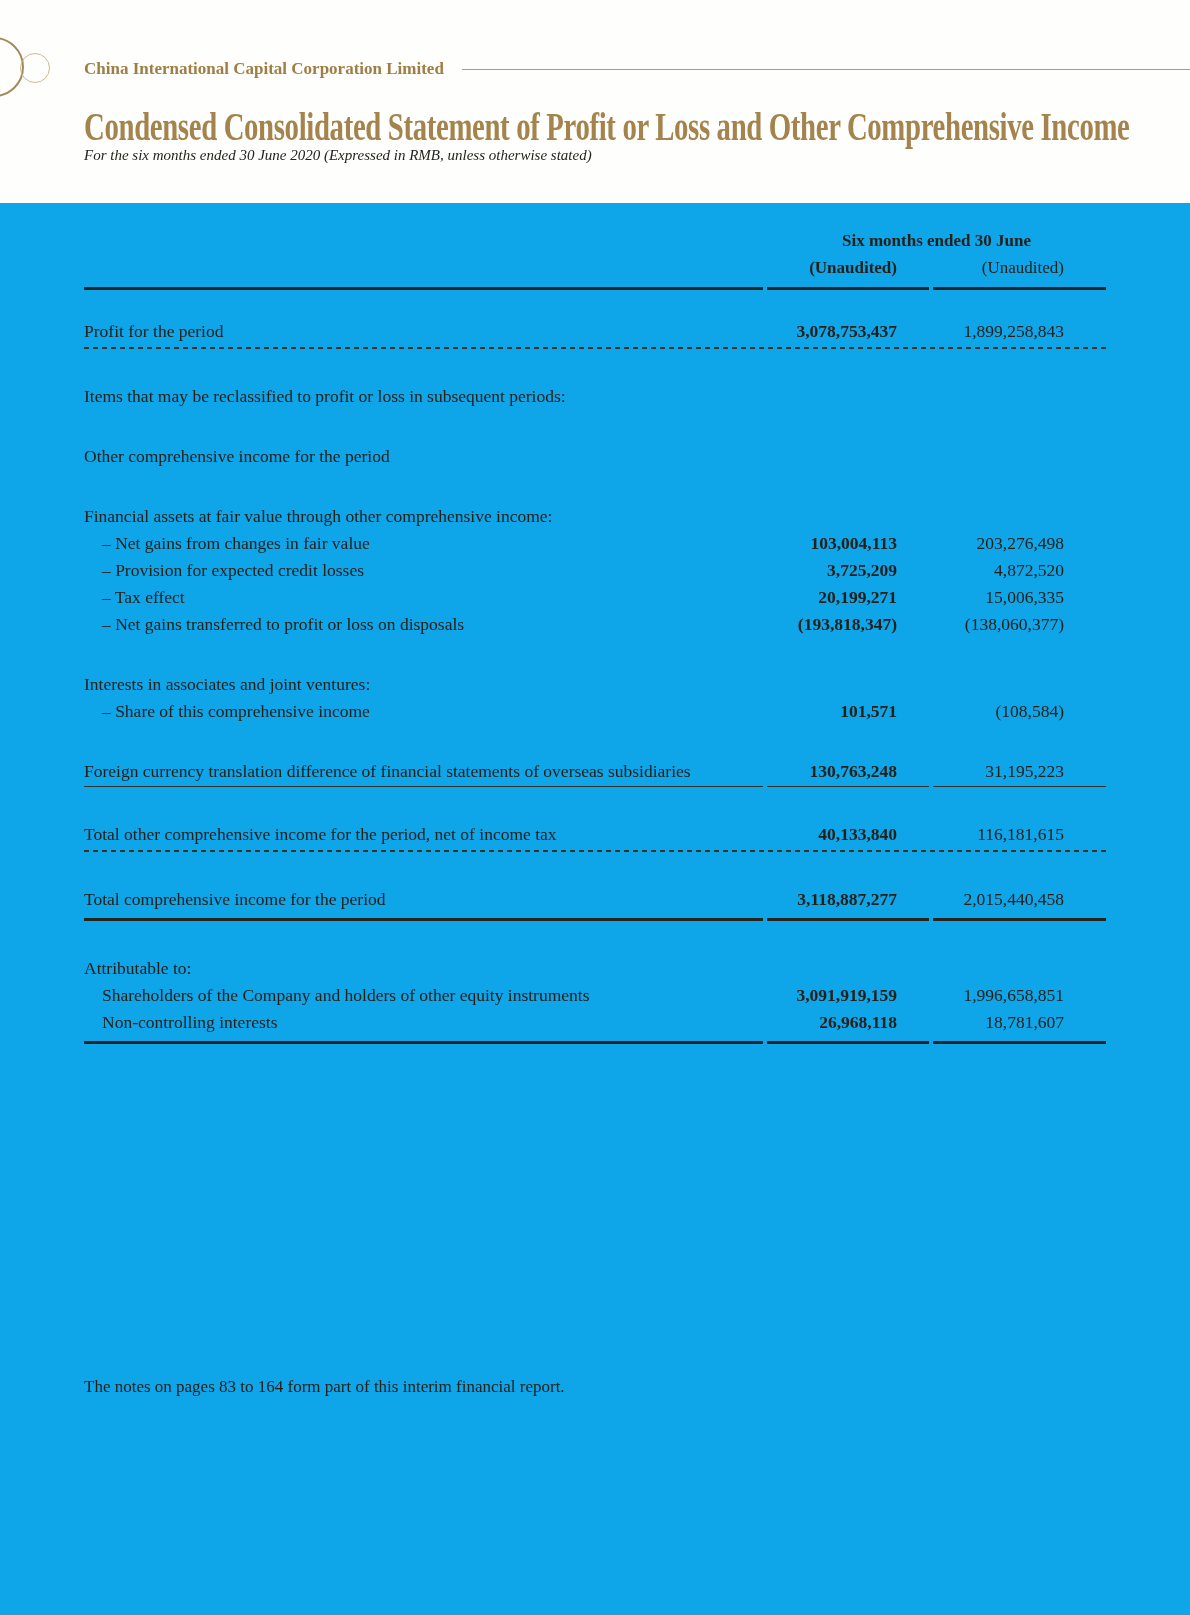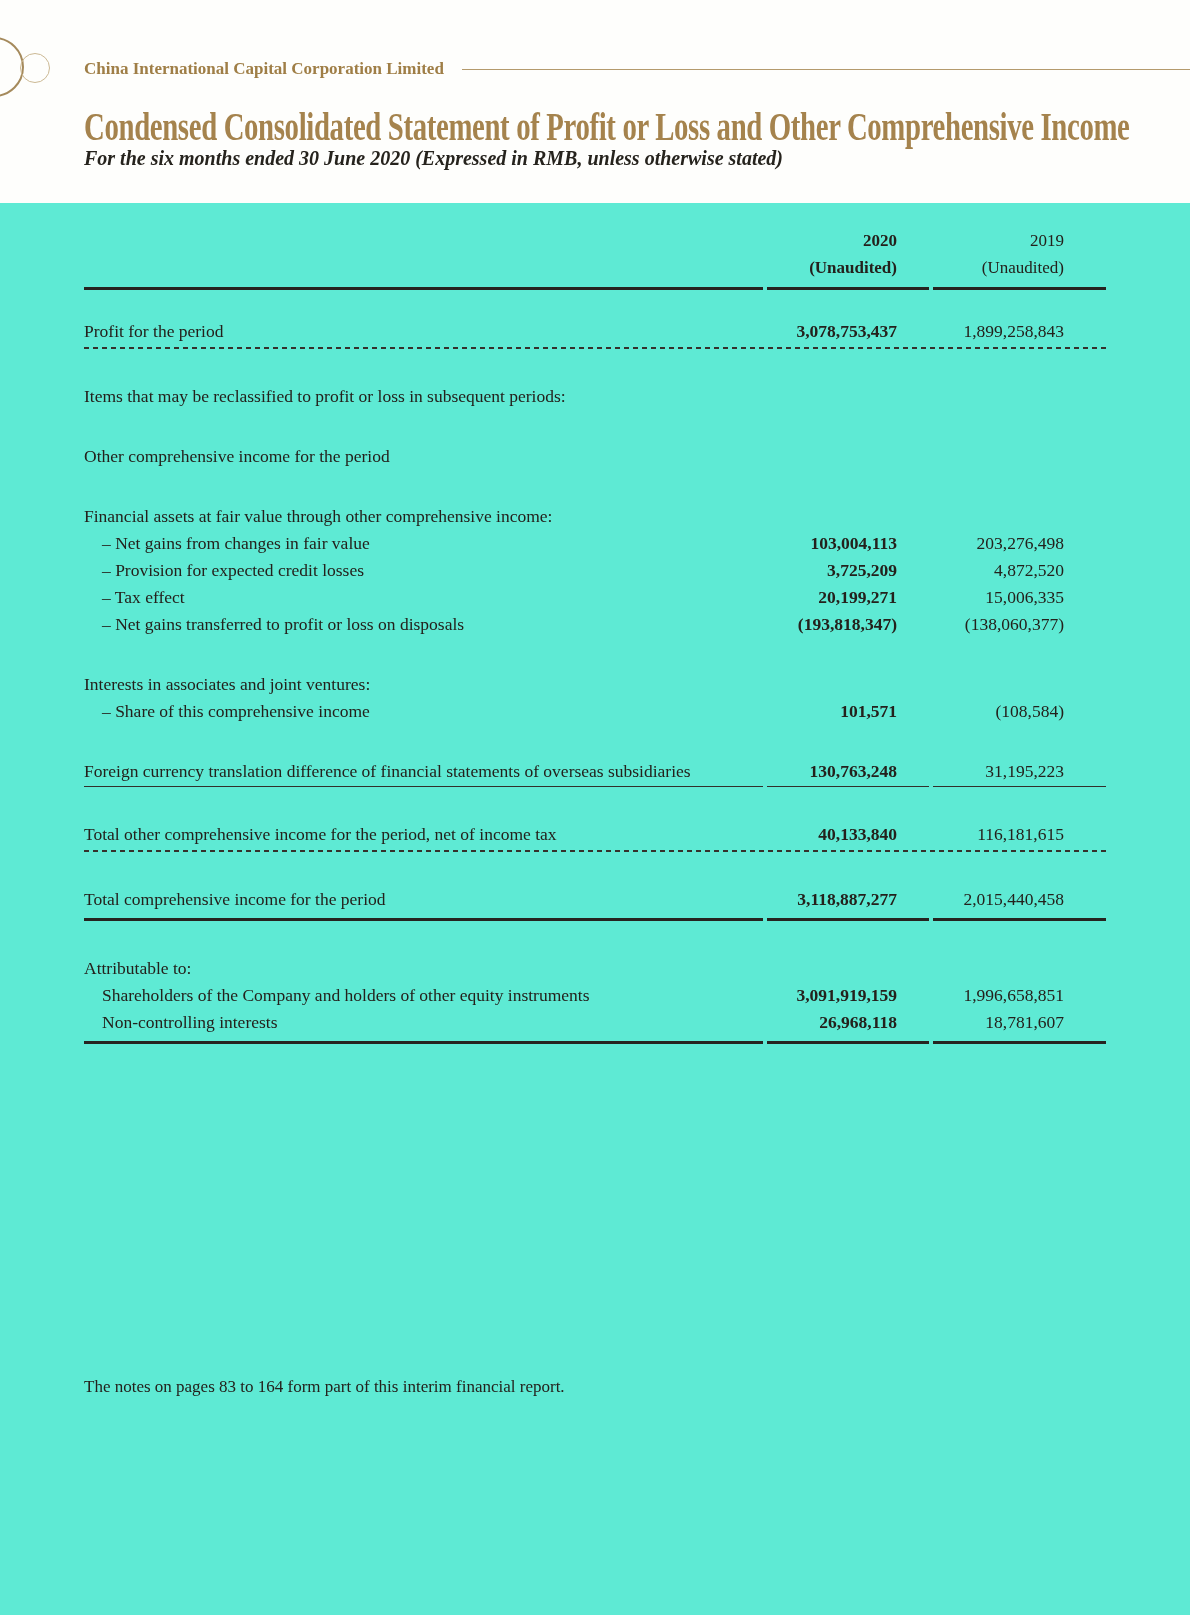--- a/index.html
+++ b/index.html
@@ -4,21 +4,21 @@
 <style>
   * { margin: 0; padding: 0; box-sizing: border-box; }
   html, body { background: #e9e6de; }
   body { font-family: "Liberation Serif", serif; }
 
   .page {
     position: relative;
     width: 1190px;
     height: 1615px;
     margin: 0 auto;
-    background: #5eead4;
+    background: #0ea5e9;
     overflow: hidden;
     color: #24211c;
   }
 
   
   .top-band {
     position: relative;
     width: 100%;
     height: 203px;
     background: #fefefc;
@@ -46,21 +46,21 @@
   .title { padding: 26px 6px 0 84px; height: 62px; }
   .title-inner {
     display: inline-block;
     font-size: 40px; font-weight: bold; color: #a5834d;
     letter-spacing: -0.5px; white-space: nowrap;
     transform: scaleX(0.72); transform-origin: 0 50%;
     line-height: 44px;
   }
   .subtitle {
     padding: 6px 0 0 84px;
-    font-style: italic; font-size: 20px; color: #26231d; font-weight: bold;
+    font-style: italic; font-size: 15px; color: #26231d;
   }
 
   
   .content { padding: 0 84px; }
 
   .th-row { display: flex; column-gap: 4px; line-height: 27px; font-size: 17px; }
   .th-label { flex: 1; }
   .th-span { width: 339px; text-align: center; font-weight: bold; }
   .c-v1 { width: 162px; padding-right: 32px; text-align: right; }
   .c-v2 { width: 173px; padding-right: 42px; text-align: right; }
@@ -114,22 +114,21 @@
     <h1 class="title"><span class="title-inner">Condensed Consolidated Statement of Profit or Loss and Other Comprehensive Income</span></h1>
 
     <div class="subtitle">For the six months ended 30 June 2020 (Expressed in RMB, unless otherwise stated)</div>
   </div>
 
   <div class="content">
 
     <div class="tbl-header">
       <div class="th-row">
         <span class="th-label"></span>
-        <span class="c-v1">2020</span>
-        <span class="c-v2">2019</span>
+        <span class="th-span">Six months ended 30 June</span>
       </div>
       <div class="th-row">
         <span class="th-label"></span>
         <span class="c-v1">(Unaudited)</span>
         <span class="c-v2">(Unaudited)</span>
       </div>
       <div class="hrule thick">
         <span class="seg-label"></span>
           <span class="seg-v1"></span>
           <span class="seg-v2"></span>

